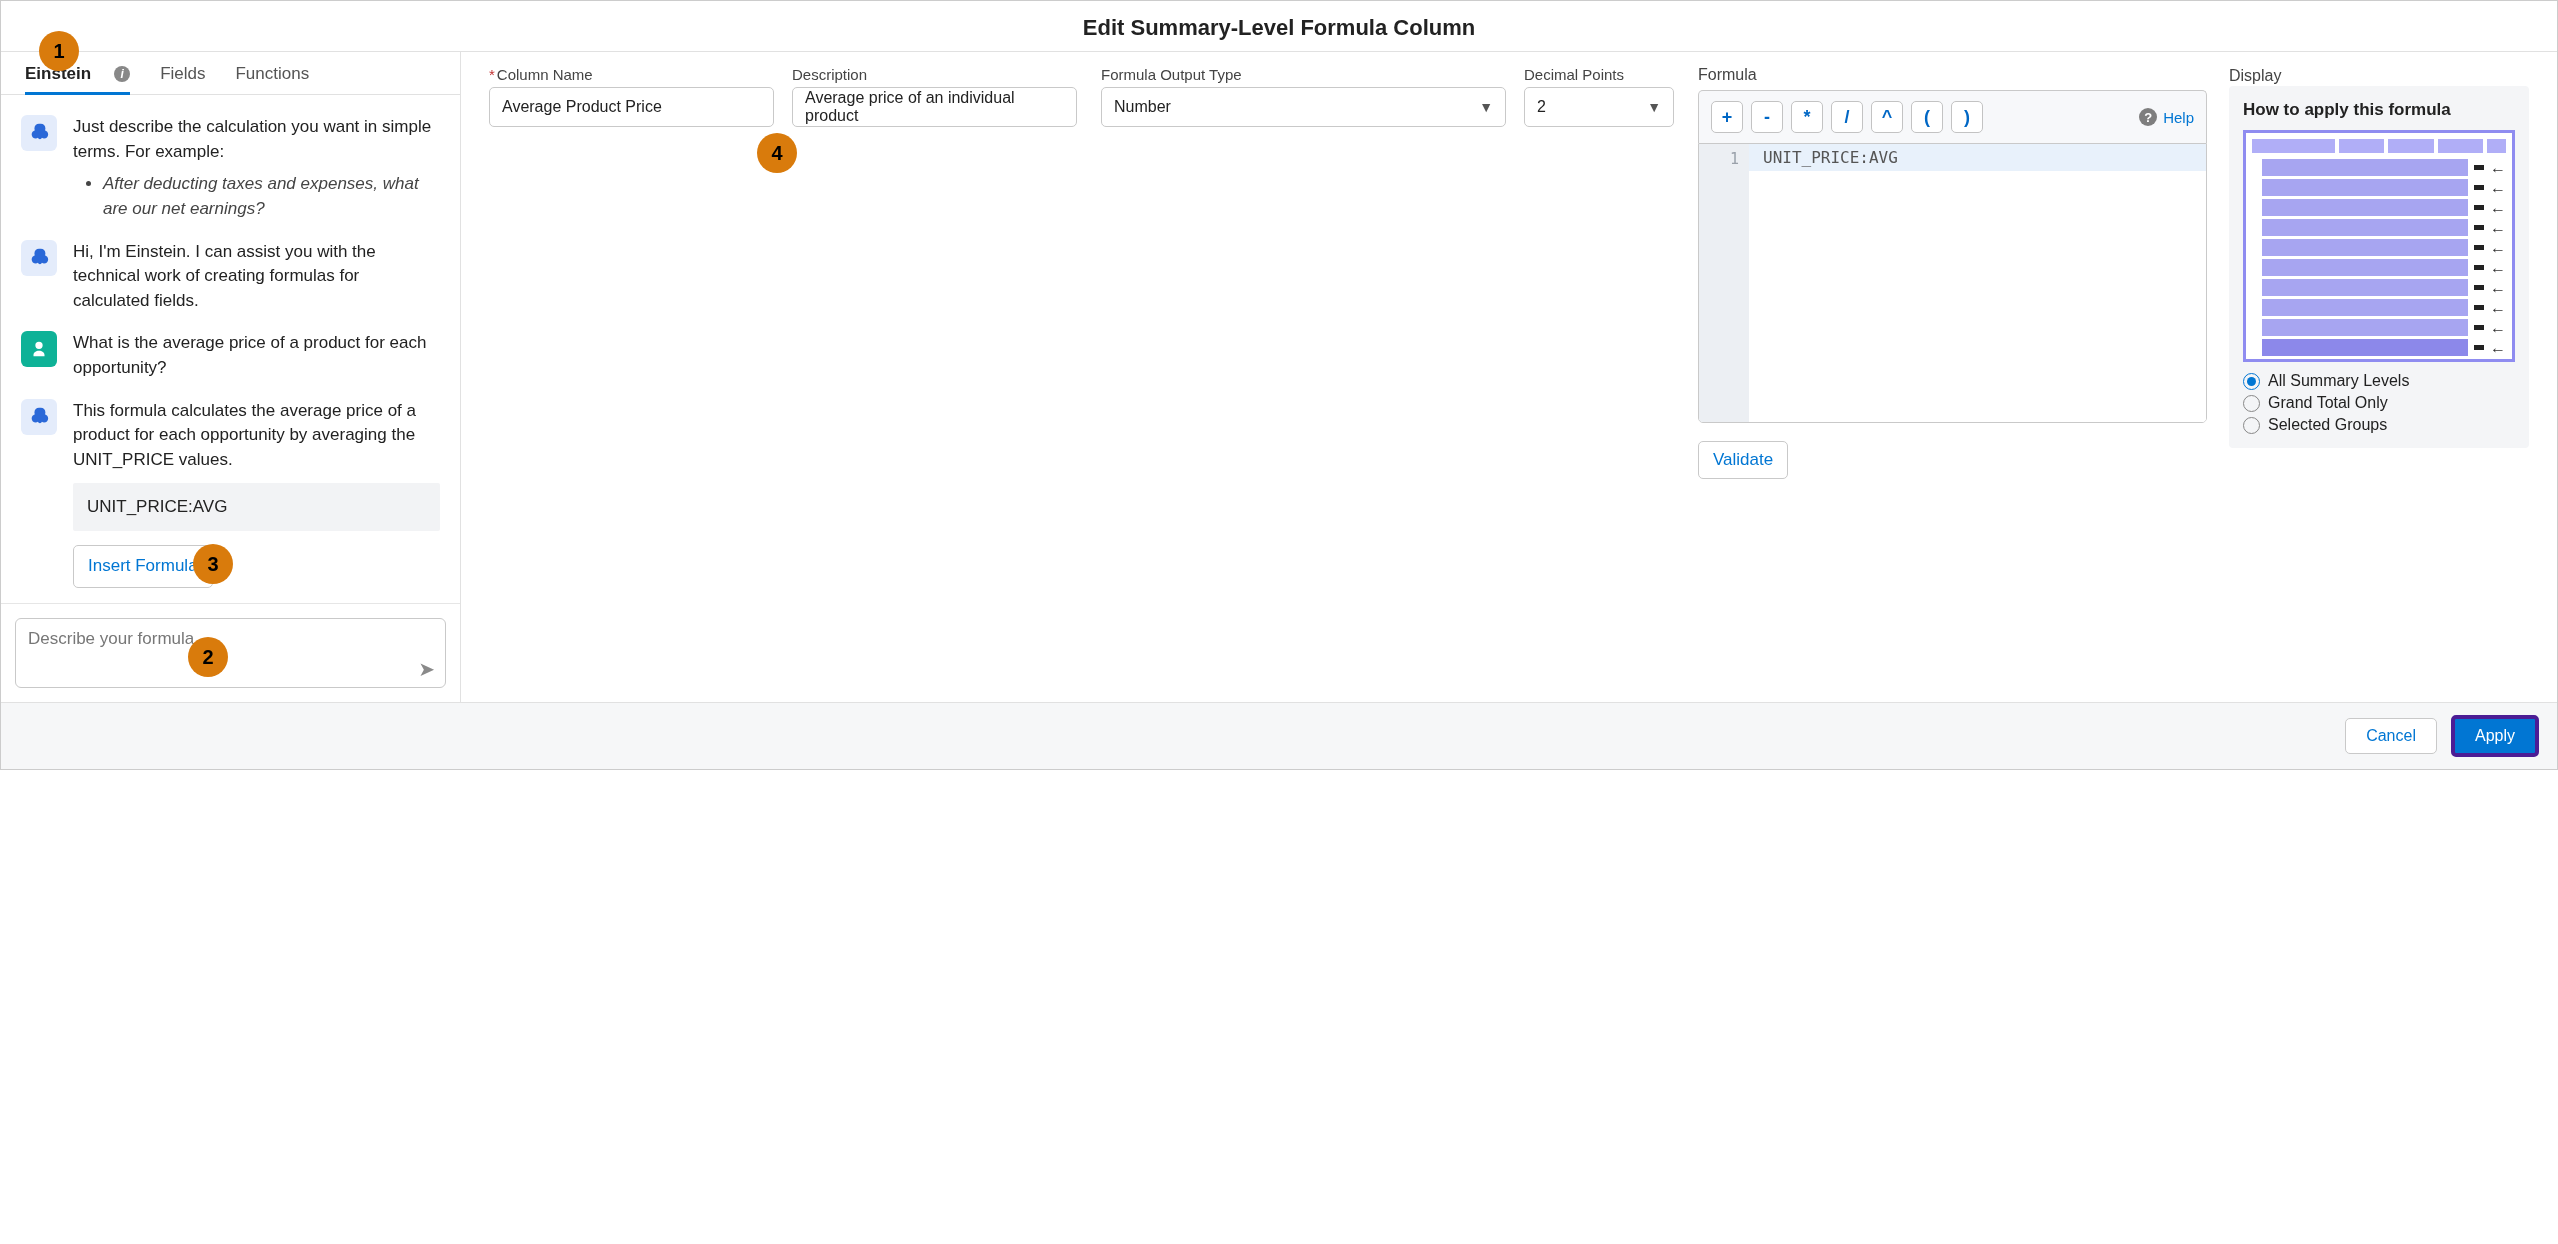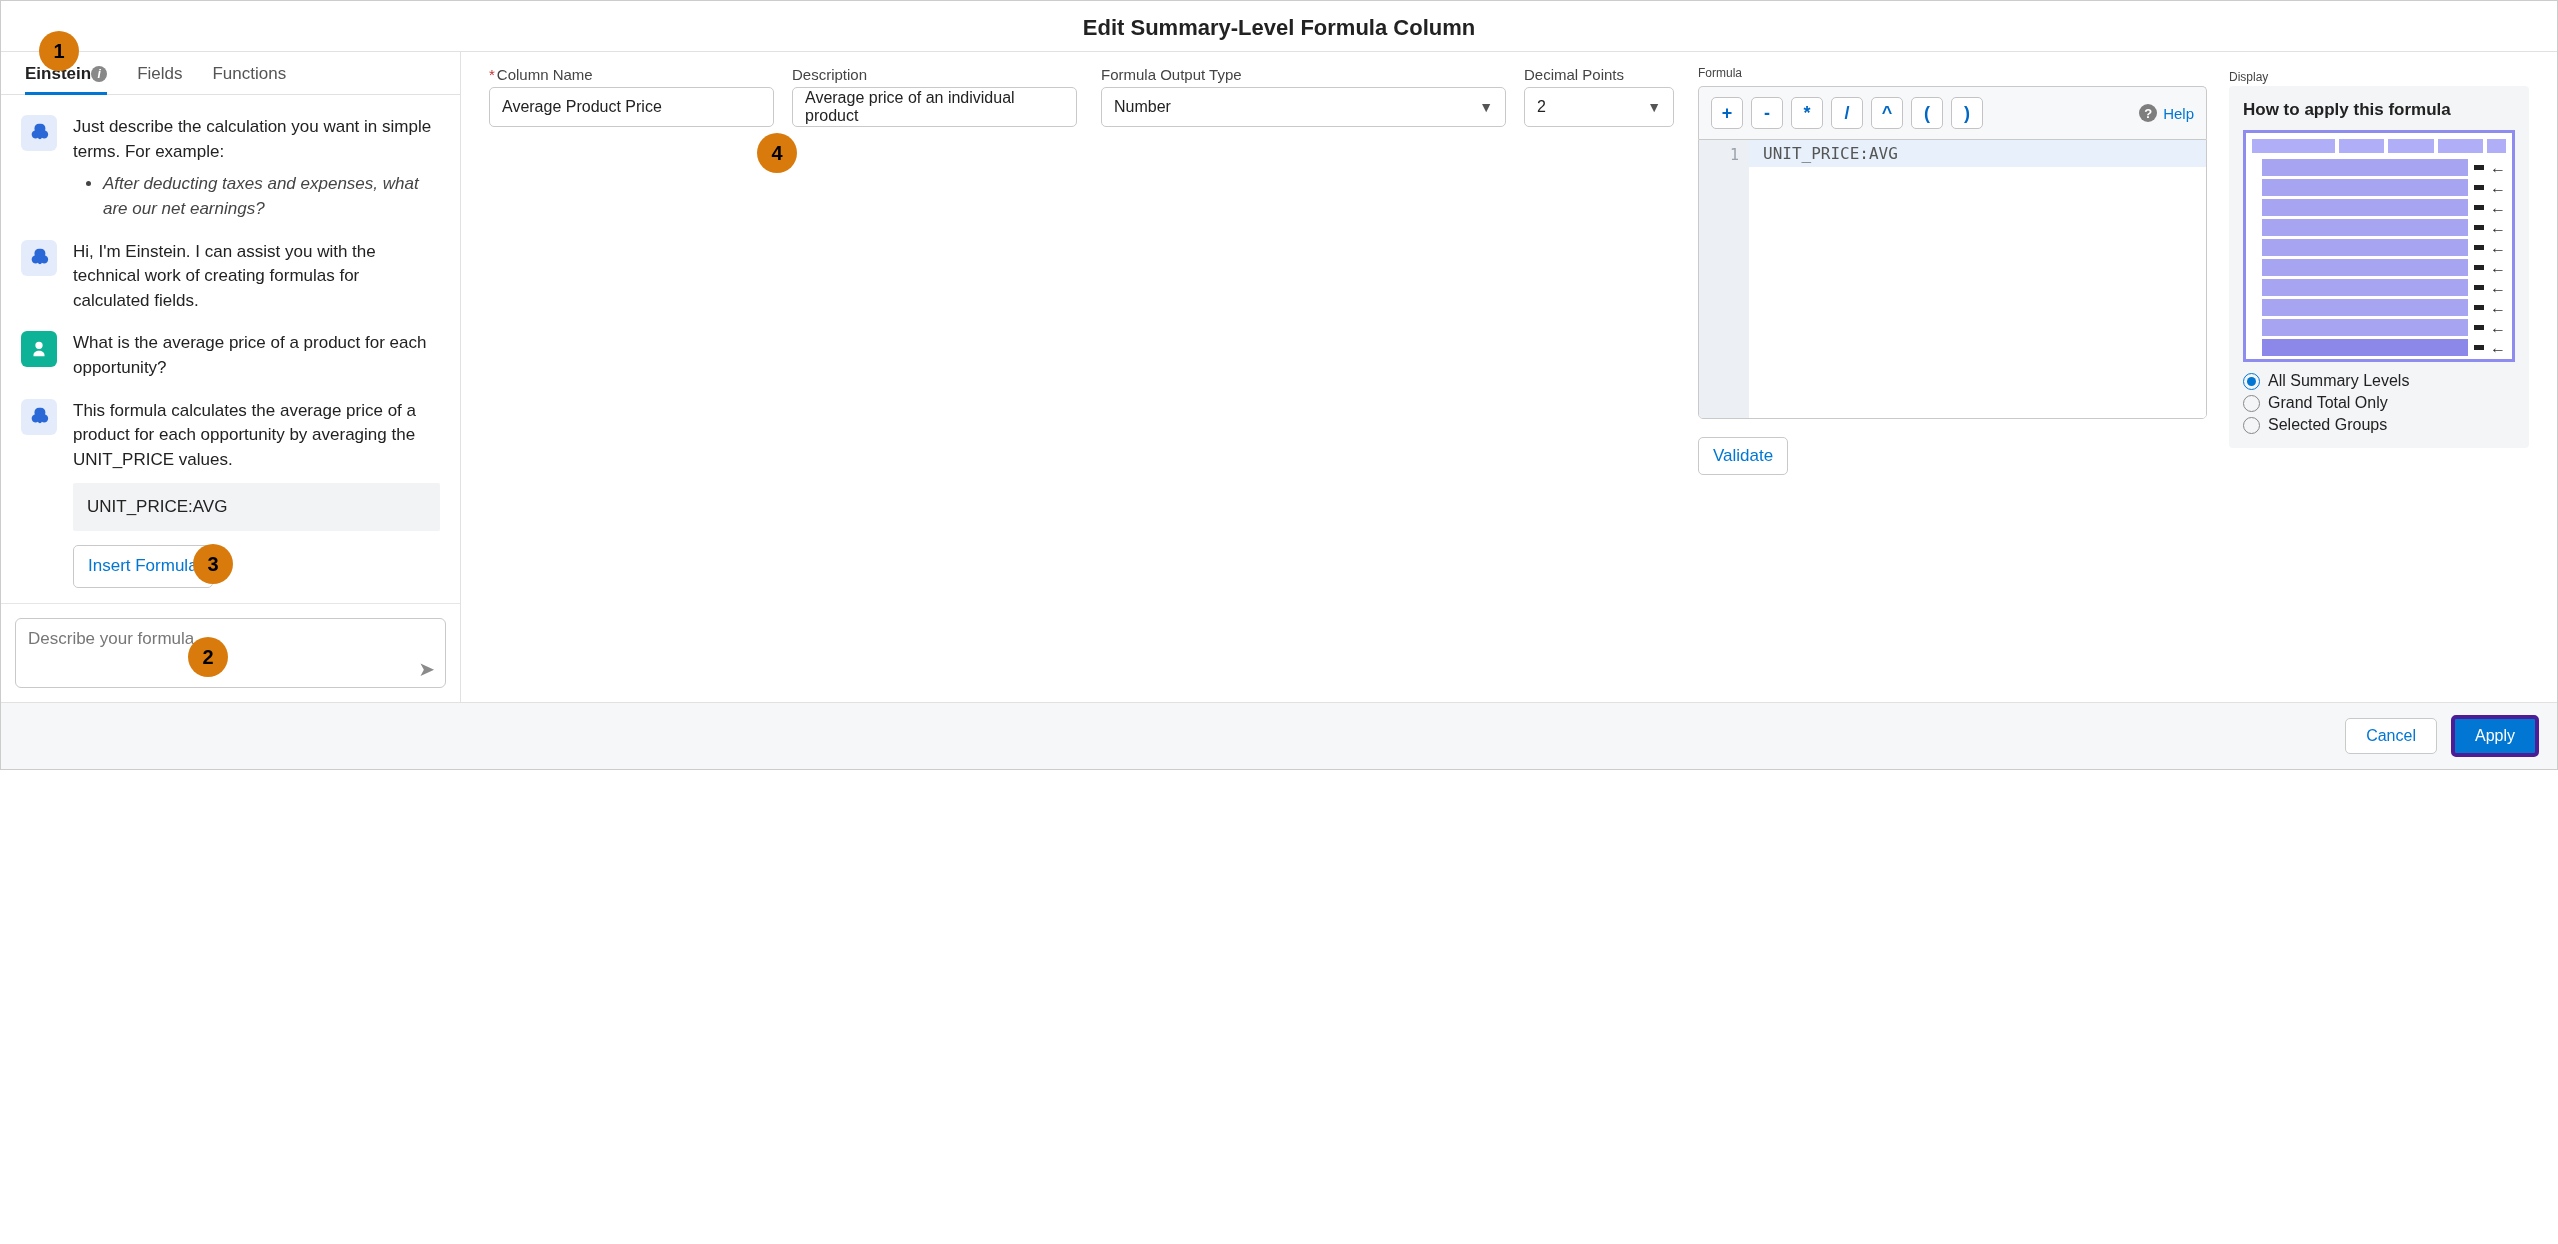--- a/index.html
+++ b/index.html
@@ -45,21 +45,21 @@
     padding: 0 24px;
     border-bottom: 1px solid #e1e1e1;
   }
   .tab {
     padding: 12px 0 10px;
     color: #555;
     cursor: pointer;
     position: relative;
     display: flex;
     align-items: center;
-    gap: 0;
+    gap: 23px;
   }
   .tab.active { font-weight: 700; color: #222; }
   .tab.active::after { content: ""; position: absolute; left: 0; right: 0; bottom: -1px; height: 3px; background: #0176d3; }
   .info-icon {
     width: 16px; height: 16px; border-radius: 50%;
     background: #888; color: #fff; font-size: 12px; font-weight: 700;
     display: inline-flex; align-items: center; justify-content: center;
     font-style: italic;
   }
   .chat {
@@ -127,21 +127,21 @@
     justify-content: space-between;
   }
   .chev { color: #555; font-size: 14px; }
   .w285 { width: 285px; }
   .w405 { width: 405px; }
   .w150 { width: 150px; }
 
   .main-cols { display: flex; gap: 22px; flex: 1; min-height: 0; }
   .formula-col { flex: 1; display: flex; flex-direction: column; }
   .display-col { width: 300px; }
-  .section-label { color: #444; font-size: 12px; margin-bottom: 6px; }
+  .section-label { color: #444; font-size: 16px; margin-bottom: 6px; }
   .toolbar {
     border: 1px solid #c9c9c9;
     border-bottom: none;
     border-radius: 5px 5px 0 0;
     background: #f7f8fa;
     display: flex;
     align-items: center;
     padding: 10px 12px;
     gap: 8px;
   }

